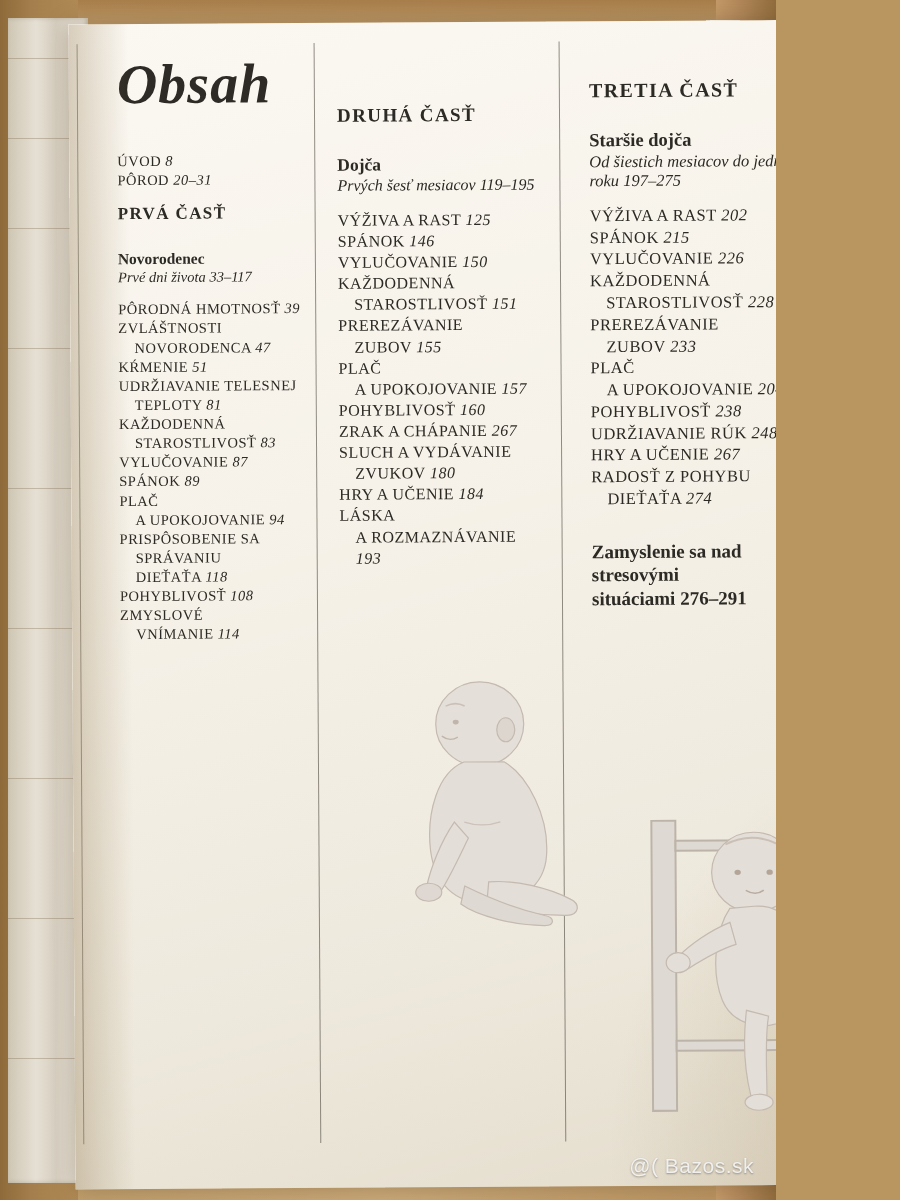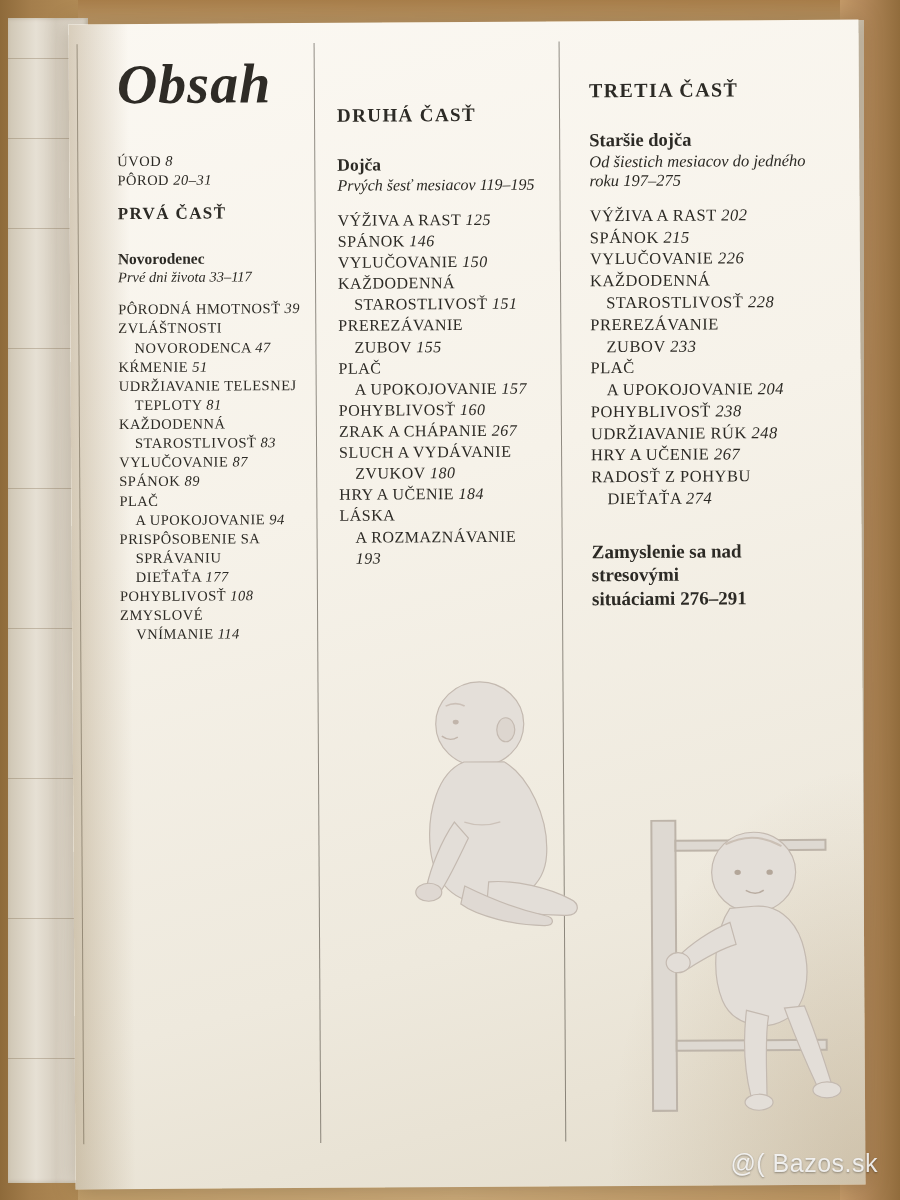--- a/index.html
+++ b/index.html
@@ -2,21 +2,21 @@
 <html><head>
 <meta charset="utf-8">
 <style>
   html, body {
     margin: 0;
     padding: 0;
     background: #b9955f;
   }
   #page {
     position: relative;
-    width: 900px;
+    width: 776px;
     height: 1200px;
     overflow: hidden;
     font-family: "Liberation Serif", serif;
     background: linear-gradient(100deg, #ad8a57 0%, #bf9d6a 25%, #c9a878 60%, #b78f5c 100%);
   }
 
   
   .desk-left {
     position: absolute;
     left: 0; top: 0;
@@ -173,21 +173,21 @@
   }
   .baby-sit { left: 295px; top: 650px; width: 215px; height: 270px; }
   .baby-stand { left: 560px; top: 790px; width: 230px; height: 310px; }
 
   
   .watermark {
     position: absolute;
     right: 22px; bottom: 22px;
     color: rgba(245,245,245,.92);
     font-family: "Liberation Sans", sans-serif;
-    font-size: 25px;
+    font-size: 21px;
     letter-spacing: .5px;
     text-shadow: 0 1px 2px rgba(0,0,0,.35);
   }
 </style>
 </head>
 <body>
 
 <div id="page">
 
   <div class="desk-top"></div>
@@ -237,21 +237,21 @@
 
       <div class="entries">
         <div class="entry"><span>PÔRODNÁ HMOTNOSŤ</span> <span class="num">39</span></div>
         <div class="entry"><span>ZVLÁŠTNOSTI</span><span class="cont"><span>NOVORODENCA</span> <span class="num">47</span></span></div>
         <div class="entry"><span>KŔMENIE</span> <span class="num">51</span></div>
         <div class="entry"><span>UDRŽIAVANIE TELESNEJ</span><span class="cont"><span>TEPLOTY</span> <span class="num">81</span></span></div>
         <div class="entry"><span>KAŽDODENNÁ</span><span class="cont"><span>STAROSTLIVOSŤ</span> <span class="num">83</span></span></div>
         <div class="entry"><span>VYLUČOVANIE</span> <span class="num">87</span></div>
         <div class="entry"><span>SPÁNOK</span> <span class="num">89</span></div>
         <div class="entry"><span>PLAČ</span><span class="cont"><span>A UPOKOJOVANIE</span> <span class="num">94</span></span></div>
-        <div class="entry"><span>PRISPÔSOBENIE SA</span><span class="cont"><span>SPRÁVANIU</span></span><span class="cont"><span>DIEŤAŤA</span> <span class="num">177</span></span></div>
+        <div class="entry"><span>PRISPÔSOBENIE SA</span><span class="cont"><span>SPRÁVANIU</span></span><span class="cont"><span>DIEŤAŤA</span> <span class="num">118</span></span></div>
         <div class="entry"><span>POHYBLIVOSŤ</span> <span class="num">108</span></div>
         <div class="entry"><span>ZMYSLOVÉ</span><span class="cont"><span>VNÍMANIE</span> <span class="num">114</span></span></div>
       </div>
     </div>
 
     <div class="col col2">
       <div class="part-title">DRUHÁ ČASŤ</div>
 
       <div style="margin-top:28px">
         <div class="sec-head">Dojča</div>

